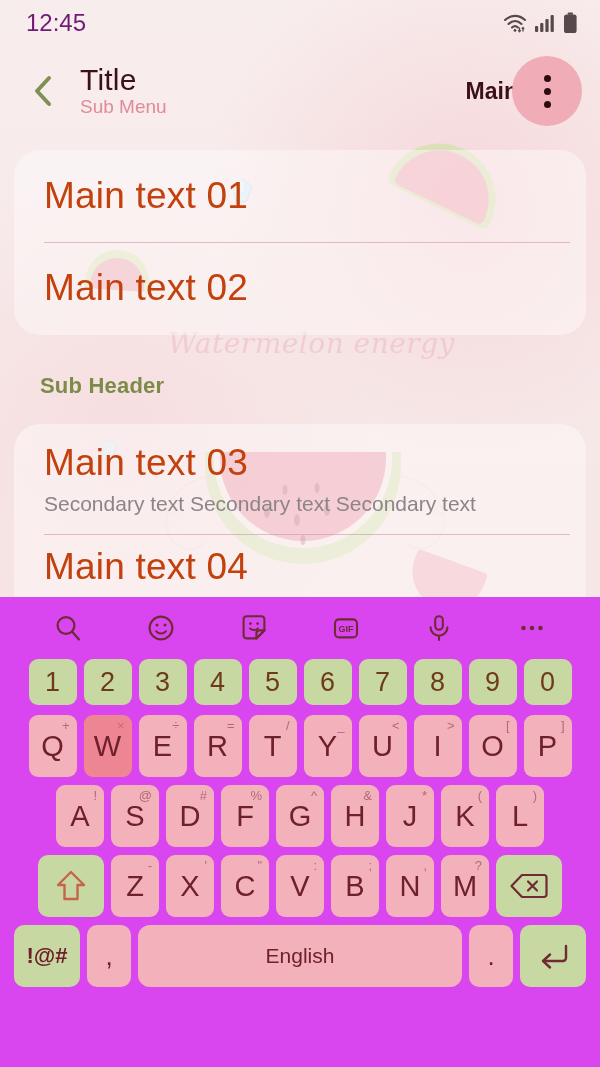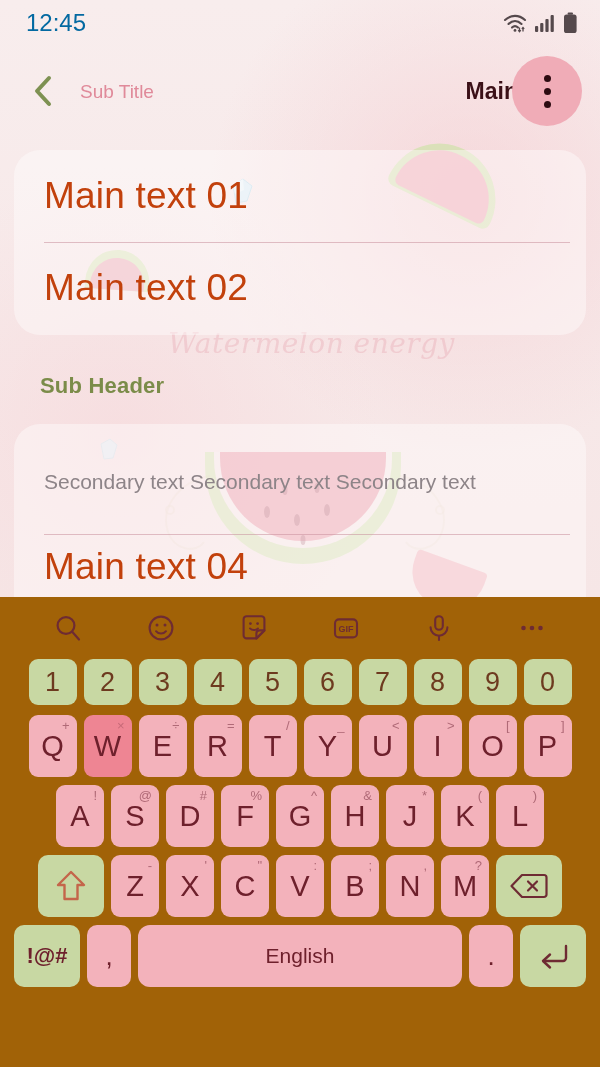--- a/index.html
+++ b/index.html
@@ -143,21 +143,21 @@
     position: absolute;
     top: 0; left: 0;
     width: 600px; height: 46px;
     display: flex;
     align-items: center;
     justify-content: space-between;
     padding: 0 22px 0 26px;
   }
   .status-time {
     font-size: 24px;
-    color: #0369a1;
+    color: #701a75;
     font-family: "Liberation Sans", sans-serif;
   }
   .status-icons {
     display: flex;
     align-items: center;
     gap: 7px;
   }
 
   
   .app-bar {
@@ -260,21 +260,21 @@
     color: #7b8c49;
     letter-spacing: .2px;
   }
 
   
   .keyboard {
     position: absolute;
     left: 0; bottom: 0;
     width: 600px;
     height: 470px;
-    background: #a16207;
+    background: #d946ef;
     padding: 0 8px;
   }
 
   .kb-toolbar {
     height: 62px;
     display: flex;
     align-items: center;
     justify-content: space-around;
     padding: 0 14px;
   }
@@ -430,21 +430,22 @@
       </div>
     </div>
 
     <div class="app-bar">
       <div class="back-btn">
         <svg width="26" height="34" viewBox="0 0 26 34">
           <path d="M19 4 L7 17 L19 30" stroke="#7e9152" stroke-width="4" fill="none" stroke-linecap="round" stroke-linejoin="round"></path>
         </svg>
       </div>
       <div class="titles">
-        <div class="title-sub">Sub Title</div>
+        <div class="title-main">Title</div>
+        <div class="title-sub">Sub Menu</div>
       </div>
       <div class="menu-label">Main</div>
       <div class="menu-fab">
         <span class="menu-dot"></span>
         <span class="menu-dot"></span>
         <span class="menu-dot"></span>
       </div>
     </div>
 
     <div class="card card-1">
@@ -454,20 +455,21 @@
       <div class="divider" style="top:92px;"></div>
       <div class="row row-h2">
         <div class="main-text">Main text 02</div>
       </div>
     </div>
 
     <div class="sub-header">Sub Header</div>
 
     <div class="card card-2">
       <div class="row row-sec">
+        <div class="main-text">Main text 03</div>
         <div class="secondary-text">Secondary text Secondary text Secondary text</div>
       </div>
       <div class="divider" style="top:110px;"></div>
       <div class="row row-sec2">
         <div class="main-text">Main text 04</div>
       </div>
     </div>
   </div>
 
   <div class="keyboard">

